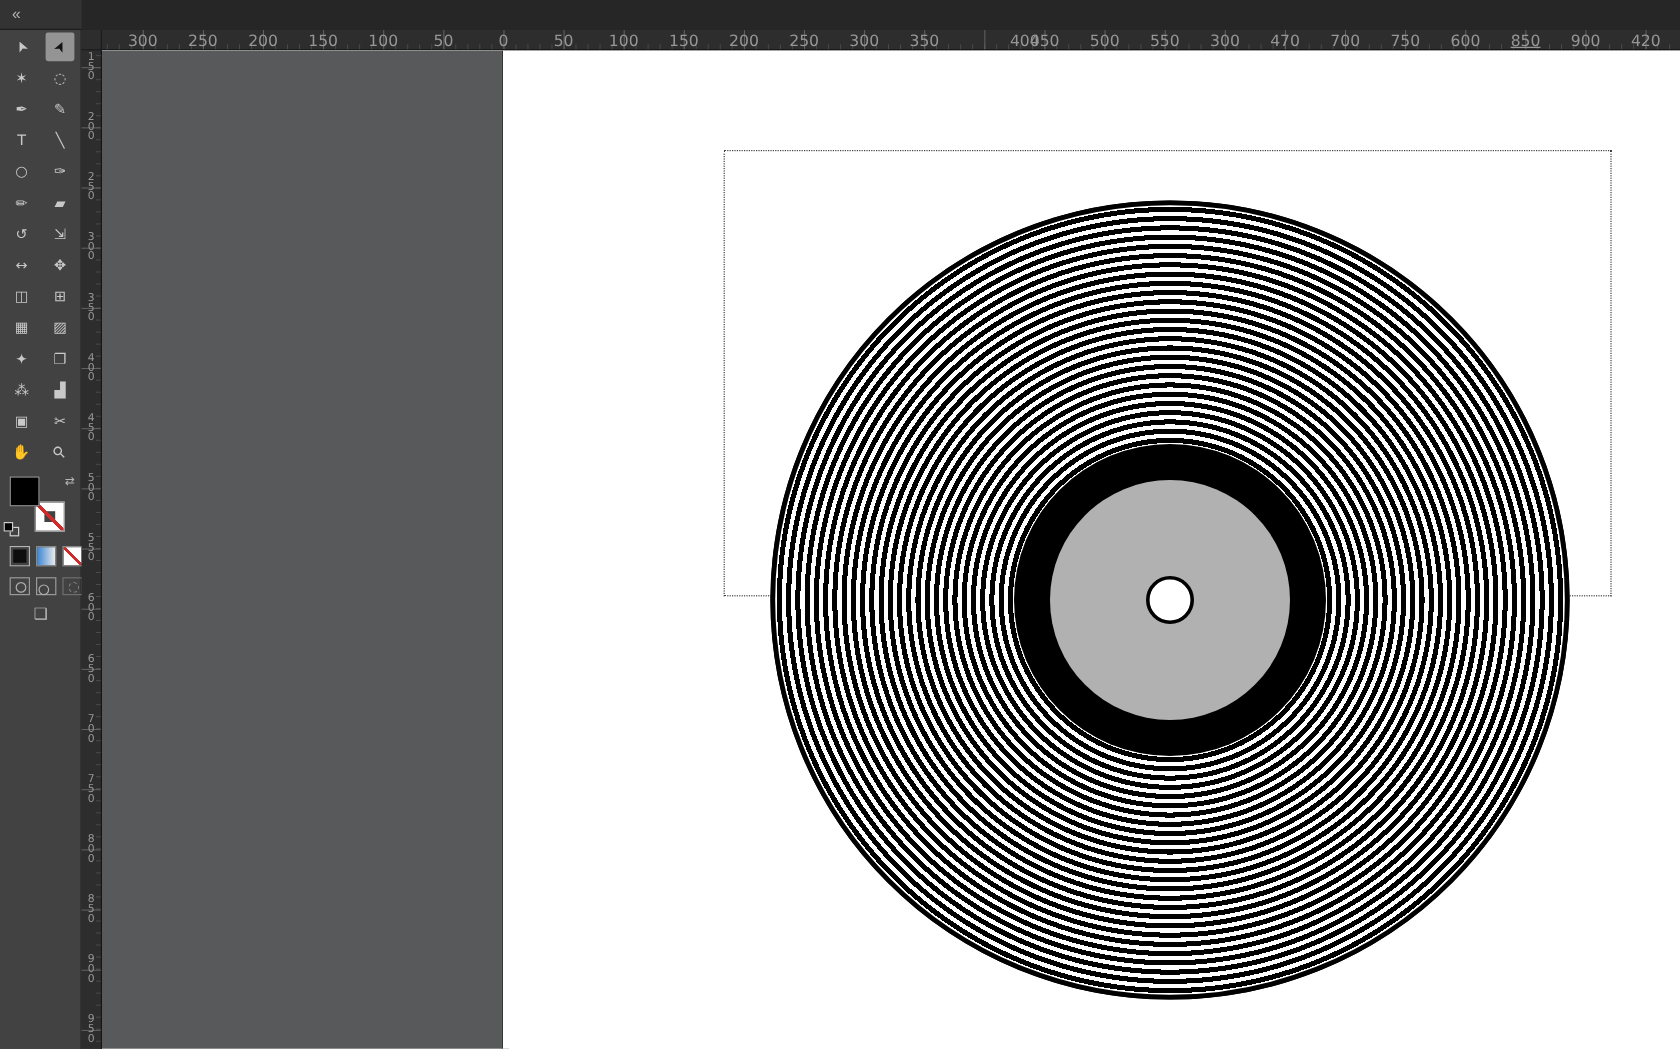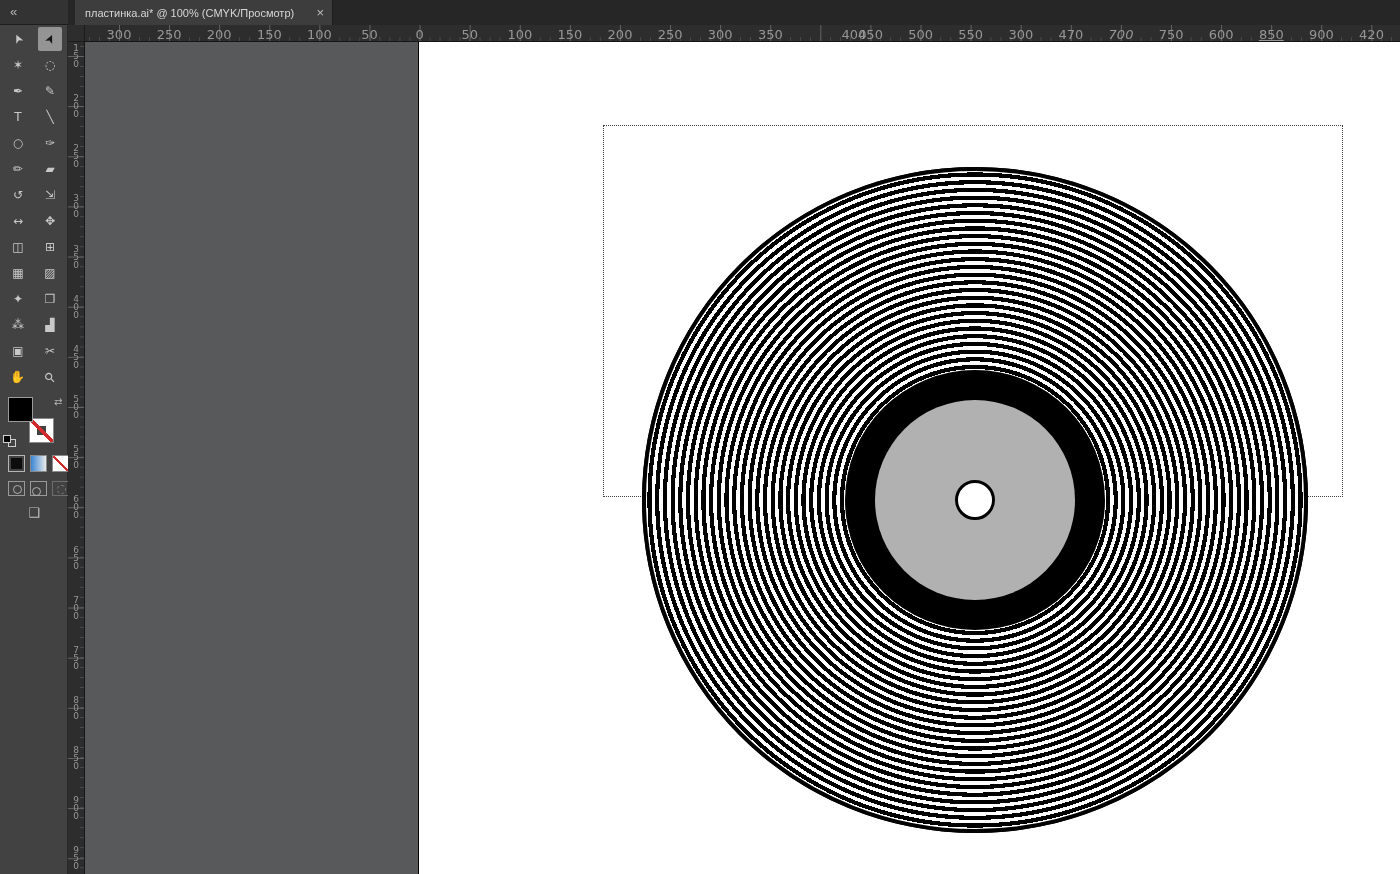--- a/index.html
+++ b/index.html
@@ -110,26 +110,20 @@
 </style>
 </head>
 <body>
 
 <div class="app abs" style="inset:0;">
 
   <div class="tools-header">
     <span class="collapse">«</span>
   </div>
 
-  <div class="tabbar">
-    <div class="tab">
-      <span class="tab-title">пластинка.ai* @ 100% (CMYK/Просмотр)</span>
-      <span class="tab-close">×</span>
-    </div>
-  </div>
 
   <div class="toolbar">
     <div class="tool-grid">
         <div class="tool">
           <span class="glyph rot-ul">➤</span>
         </div>
         <div class="tool active">
           <span class="glyph rot-ur">➤</span>
         </div>
         <div class="tool">
@@ -260,21 +254,21 @@
       <span class="hlabel" style="left: 535px;">200</span>
       <span class="hlabel" style="left: 585.1px;">250</span>
       <span class="hlabel" style="left: 635.2px;">300</span>
       <span class="hlabel" style="left: 685.3px;">350</span>
       <span class="hlabel" style="left: 769px;">400</span>
       <span class="hlabel" style="left: 785.5px;">450</span>
       <span class="hlabel" style="left: 835.6px;">500</span>
       <span class="hlabel" style="left: 885.7px;">550</span>
       <span class="hlabel" style="left: 935.8px;">300</span>
       <span class="hlabel" style="left: 985.9px;">470</span>
-      <span class="hlabel" style="left: 1036px; font-style: italic;">700</span>
+      <span class="hlabel" style="left: 1036px;">700</span>
       <span class="hlabel" style="left: 1086.1px;">750</span>
       <span class="hlabel" style="left: 1136.2px;">600</span>
       <span class="hlabel" style="left: 1186.3px; text-decoration: underline;">850</span>
       <span class="hlabel" style="left: 1236.4px;">900</span>
       <span class="hlabel" style="left: 1286.5px;">420</span>
     </div>
   <div class="ruler-v">
       <span class="vlabel" style="top: 14px;">1<br>5<br>0</span>
       <span class="vlabel" style="top: 64.15px;">2<br>0<br>0</span>
       <span class="vlabel" style="top: 114.3px;">2<br>5<br>0</span>

